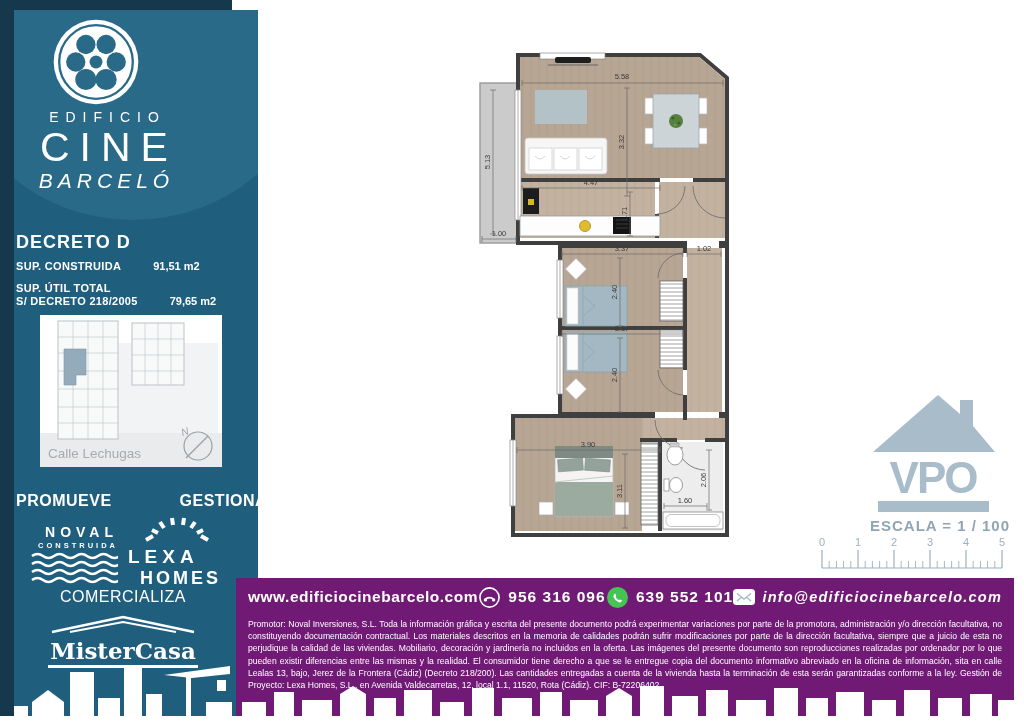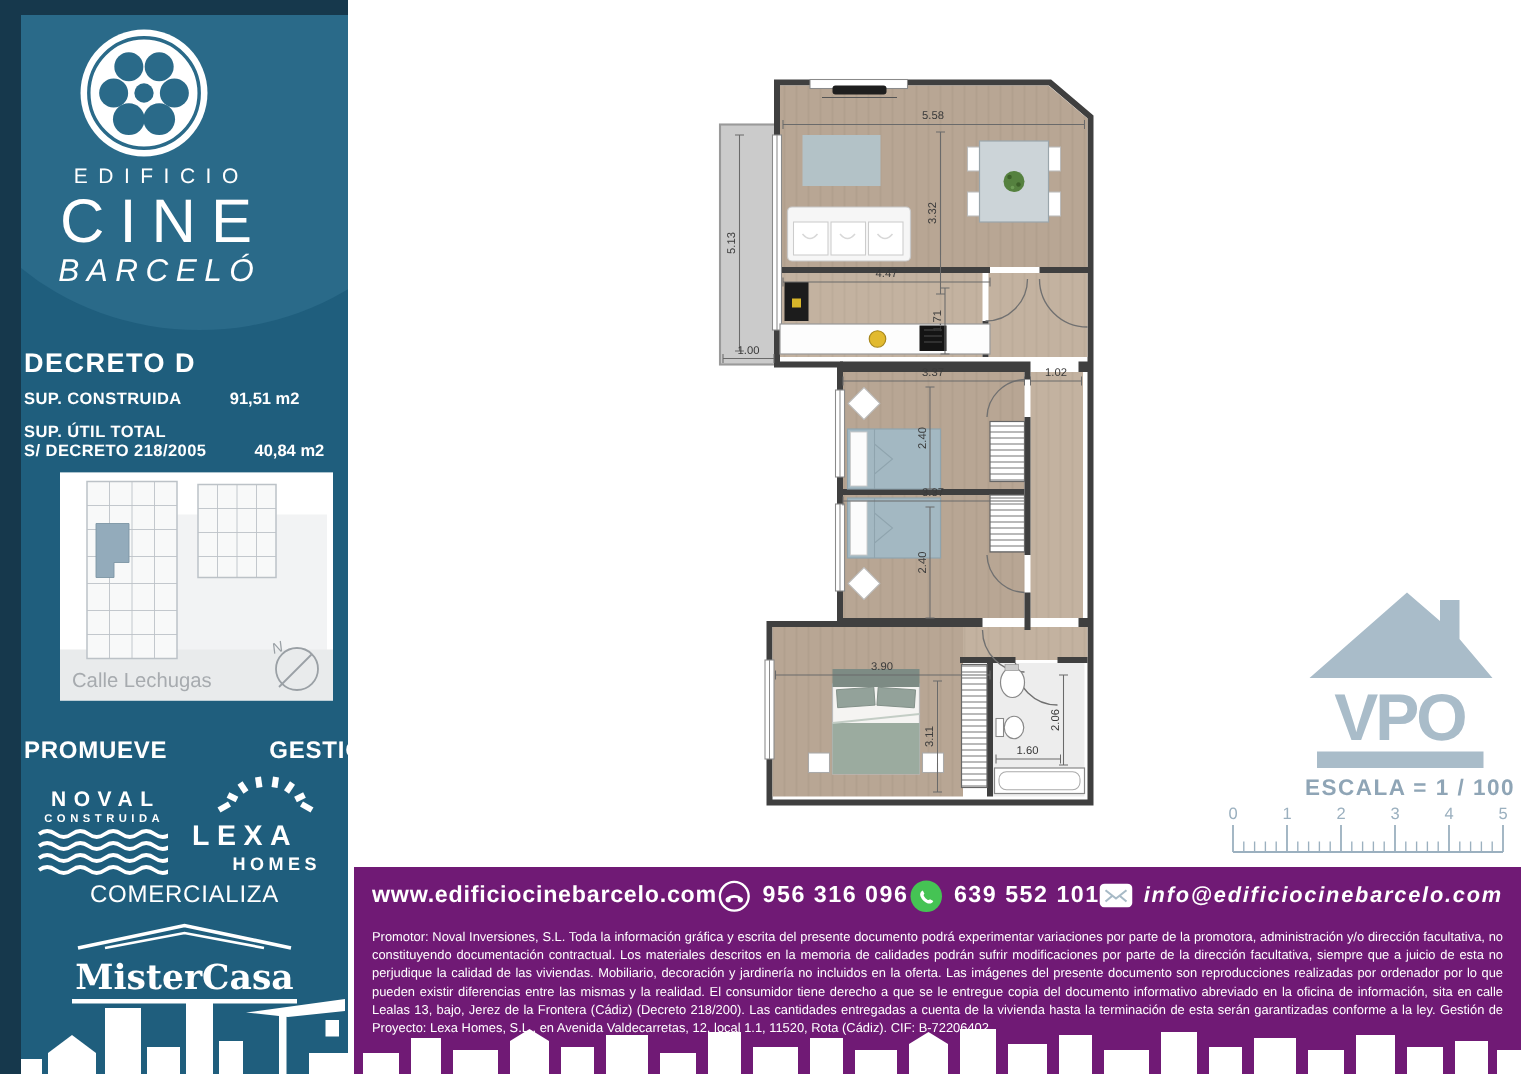--- a/index.html
+++ b/index.html
@@ -1,39 +1,39 @@
 <!DOCTYPE html>
 <html><head>
 <meta charset="utf-8">
 <style>
   * { margin:0; padding:0; box-sizing:border-box; }
   body { font-family:"Liberation Sans", sans-serif; background:#fff; }
   .page { position:relative; width:1024px; height:724px; background:#fff; overflow:hidden; }
 
   
   .sidebar { position:absolute; left:0; top:0; width:232px; height:724px; background:#16384c; }
-  .sidebar-panel { position:absolute; left:14px; top:10px; width:218px; height:706px; background:#1f5e7d; overflow:hidden; }
+  .sidebar-panel { position:absolute; left:14px; top:10px; width:244px; height:706px; background:#1f5e7d; overflow:hidden; }
   .blob { position:absolute; left:-54px; top:-92px; width:346px; height:302px; border-radius:50%; background:#2a6a89; }
   .reel { position:absolute; left:36px; top:6px; width:92px; height:92px; }
   .brand { position:absolute; left:0; top:99px; width:180px; text-align:center; color:#fff; }
   .brand .l1 { font-size:14px; letter-spacing:7px; padding-left:7px; }
   .brand .l2 { font-size:41px; letter-spacing:10px; padding-left:10px; line-height:44px; font-weight:400; }
   .brand .l3 { font-size:21px; letter-spacing:5px; padding-left:5px; line-height:24px;font-style:italic; }
   .unit-title { position:absolute; left:2px; top:222px; color:#fff; font-size:18px; font-weight:bold; letter-spacing:1px; }
   .sup-row { position:absolute; left:2px; width:212px; display:flex; justify-content:flex-start; align-items:flex-end; color:#fff; font-weight:bold; font-size:11px; line-height:13px;gap:32px; }
   .sup-row .lbl { letter-spacing:.3px; }
   .map-box { position:absolute; left:26px; top:305px; width:182px; height:152px; background:#fff; }
   .roles { position:absolute; left:2px; top:482px; width:214px; display:flex; color:#fff; font-weight:bold; font-size:16px; letter-spacing:.5px; }
   .roles .r2 { margin-left:32px;padding-left:36px; }
-  .noval { position:absolute; left:4px; top:514px; width:100px; text-align:center; color:#fff; }
+  .noval { position:absolute; left:4px; top:514px; width:100px; text-align:right; color:#fff; }
   .noval .n1 { font-size:14px; letter-spacing:5px; padding-left:5px; font-weight:bold; }
   .noval .n2 { font-size:7.5px; letter-spacing:3px; padding-left:3px; font-weight:bold; margin-top:1px; }
   .lexa { position:absolute; left:112px; top:506px; width:104px; color:#fff; }
   .lexa .x1 { font-size:19px; letter-spacing:5px; font-weight:bold; margin-left:2px; }
-  .lexa .x2 { font-size:12px; letter-spacing:3px; font-weight:bold; margin-left:29px; }
+  .lexa .x2 { font-size:18px; letter-spacing:3px; font-weight:bold; margin-left:14px; }
   .comercializa { position:absolute; left:0; top:578px; width:218px; text-align:center; color:#fff; font-weight:normal; font-size:16px; letter-spacing:.5px; }
   .mistercasa { position:absolute; left:34px; top:604px; width:150px; text-align:center; color:#fff; }
   .mistercasa .mc-name { font-family:"DejaVu Serif", serif; font-weight:bold; font-size:23px; line-height:26px; }
   .mistercasa .mc-underline { height:3px; background:#fff; margin-top:1px; }
   .side-skyline { position:absolute; left:0; top:644px; }
 
   
   .floorplan { position:absolute; left:455px; top:38px; }
   .dim { font-size:7.5px; fill:#3a3a3a; font-family:"Liberation Sans", sans-serif; }
 
@@ -85,21 +85,21 @@
 
       <div class="sup-row" style="top:250px">
         <span class="lbl">SUP. CONSTRUIDA</span>
         <span>91,51 m2</span>
       </div>
       <div class="sup-row" style="top:272px">
         <span class="lbl">
           <span>SUP. ÚTIL TOTAL</span><br>
           <span>S/ DECRETO 218/2005</span>
         </span>
-        <span>40,84 m2</span>
+        <span>79,65 m2</span>
       </div>
 
       <div class="map-box">
         <svg width="182" height="152" viewBox="0 0 182 152">
           <rect x="0" y="0" width="182" height="152" fill="#ffffff"></rect>
           <rect x="78" y="28" width="100" height="92" fill="#f2f3f4"></rect>
           <rect x="0" y="118" width="182" height="34" fill="#e9ebec"></rect>
           <g stroke="#bcc2c7" stroke-width="1" fill="#f8f9f9">
             <rect x="18" y="6" width="60" height="118"></rect>
             <path d="M18 22 H78 M18 38 H78 M18 56 H78 M18 74 H78 M18 92 H78 M18 108 H78 M48 6 V124 M33 6 V124 M63 6 V124" fill="none" stroke-width="0.6"></path>

